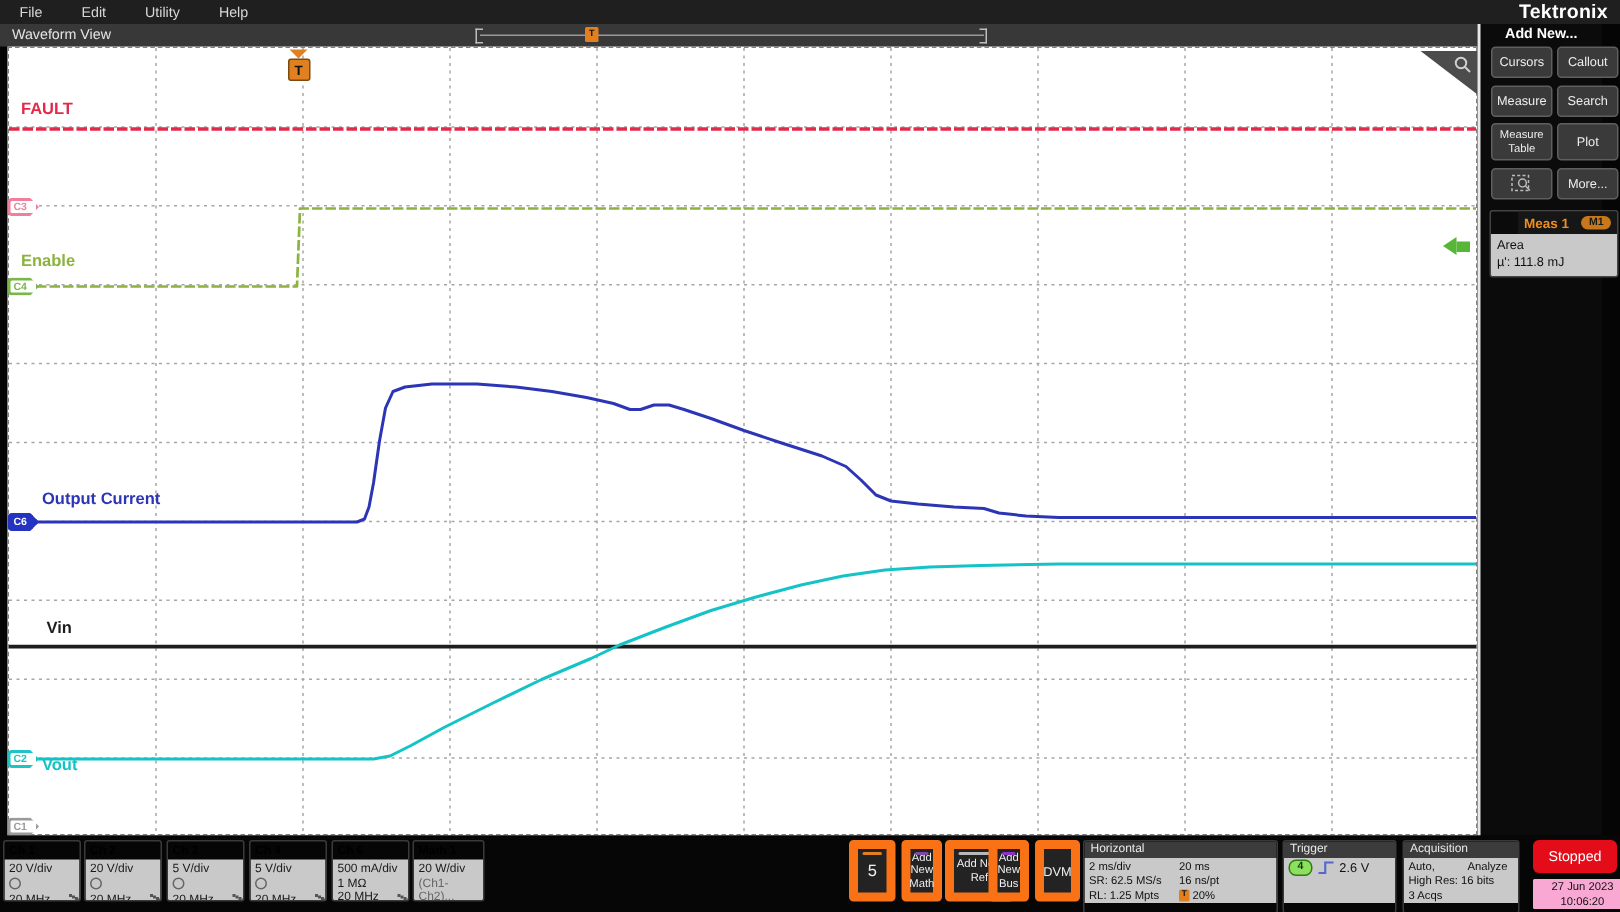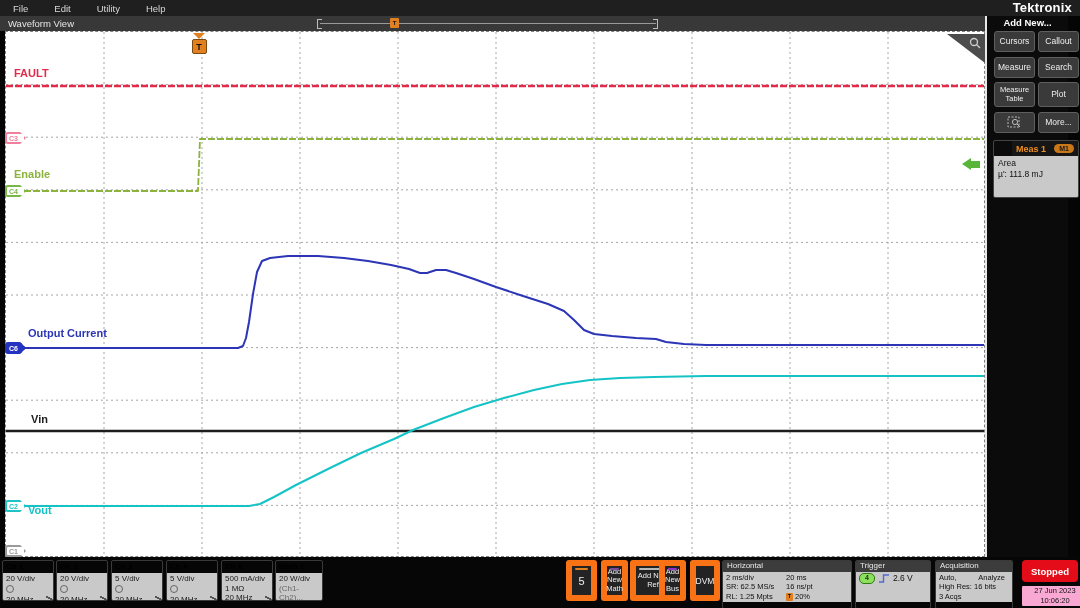--- a/index.html
+++ b/index.html
@@ -48,21 +48,21 @@
   
   #sidebar{position:absolute;left:985px;top:16px;width:83px;height:541px;background:#0b0b0b;border-left:2px solid #e8e8e8;box-sizing:border-box;text-decoration:underline;}
   #addnew{position:absolute;left:0;top:1px;width:100%;text-align:center;color:#fff;font-weight:bold;font-size:9.5px;}
   .side-btn{position:absolute;background:#3a3a3a;border:1px solid #5f5f5f;border-radius:3px;color:#eee;
             font-size:8.5px;display:flex;align-items:center;justify-content:center;text-align:center;
             box-sizing:border-box;line-height:1.1;}
   #meas-panel{position:absolute;left:6px;top:124px;width:84px;border:1px solid #444;border-radius:2px;overflow:hidden;}
   #meas-head{height:15px;background:#161616;display:flex;align-items:center;justify-content:space-between;padding:0 4px;margin-left:18px;}
   #meas-title{color:#ef8f1f;font-size:9px;font-weight:bold;}
   #meas-badge{background:#c87818;color:#181818;font-size:7px;font-weight:bold;border-radius:7px;padding:1px 5px;}
-  #meas-body{background:#c9c9c9;color:#111;font-size:8.5px;padding:2px 4px 16px;line-height:1.35;}
+  #meas-body{background:#c9c9c9;color:#111;font-size:8.5px;padding:2px 4px 3px;line-height:1.35;}
 
   
   #bottombar{position:absolute;left:0;top:557px;width:1080px;height:51px;background:#060606;}
   .chbadge{position:absolute;top:3px;width:52px;height:41px;border-radius:2px;overflow:hidden;border:1px solid #3a3a3a;box-sizing:border-box;}
   .chbadge .hd{height:12px;font-size:8px;font-weight:bold;padding:1px 0 0 3px;box-sizing:border-box;}
   .chbadge .bd{background:#c9c9c9;height:29px;font-size:8px;color:#1a1a1a;padding:1px 3px;box-sizing:border-box;line-height:1.2;position:relative;}
   .probe-ic{display:inline-block;width:6px;height:6px;border:1px solid #666;border-radius:50%;margin-top:1px;}
   .step-ic{position:absolute;right:3px;bottom:3px;width:2px;height:2px;background:#555;
            box-shadow:2px 1px 0 #555,4px 2px 0 #555,-2px -1px 0 #555;}
   .dk-btn{position:absolute;top:3px;background:#232323;border:6px solid #f97316;border-radius:3px;color:#efefef;
@@ -71,21 +71,21 @@
   .panel{position:absolute;top:3px;height:49px;border:1px solid #3a3a3a;border-radius:2px;overflow:hidden;box-sizing:border-box;}
   .panel .phd{height:11px;background:#3c3c3c;color:#e8e8e8;font-size:8px;padding:0 0 0 4px;}
   .panel .pbd{background:#c9c9c9;height:28px;color:#111;font-size:7.5px;padding:1px 3px;line-height:1.25;}
   .hrow{display:flex;}
   .hrow .c1{width:60px;}
   #trig-src{display:inline-block;background:#8de05e;border:1px solid #2f7d12;border-radius:5px;color:#12380a;
             font-size:7px;font-weight:bold;padding:0 5px;margin-right:3px;}
   .trigT{display:inline-flex;width:7px;height:8px;background:#e08020;border-radius:1px;color:#111;font-size:5.5px;
          font-weight:bold;align-items:center;justify-content:center;margin-right:2px;vertical-align:middle;}
   #stopped-btn{position:absolute;left:1022px;top:3px;width:56px;height:22px;background:#e40c18;border-radius:4px;
-               color:#fff;font-weight:bold;font-size:9.5px;display:flex;align-items:center;justify-content:center;}
+               color:#fff;font-weight:normal;font-size:9.5px;display:flex;align-items:center;justify-content:center;}
   #datetime{position:absolute;left:1022px;top:29px;width:66px;height:20px;background:#f9a8d4;border-radius:1px;
             color:#111;font-size:7.5px;text-align:center;line-height:1.3;}
 </style>
 </head>
 <body>
 
 <div id="app">
 
   <div id="titlebar">
     <span class="ttl">Waveform View</span>

